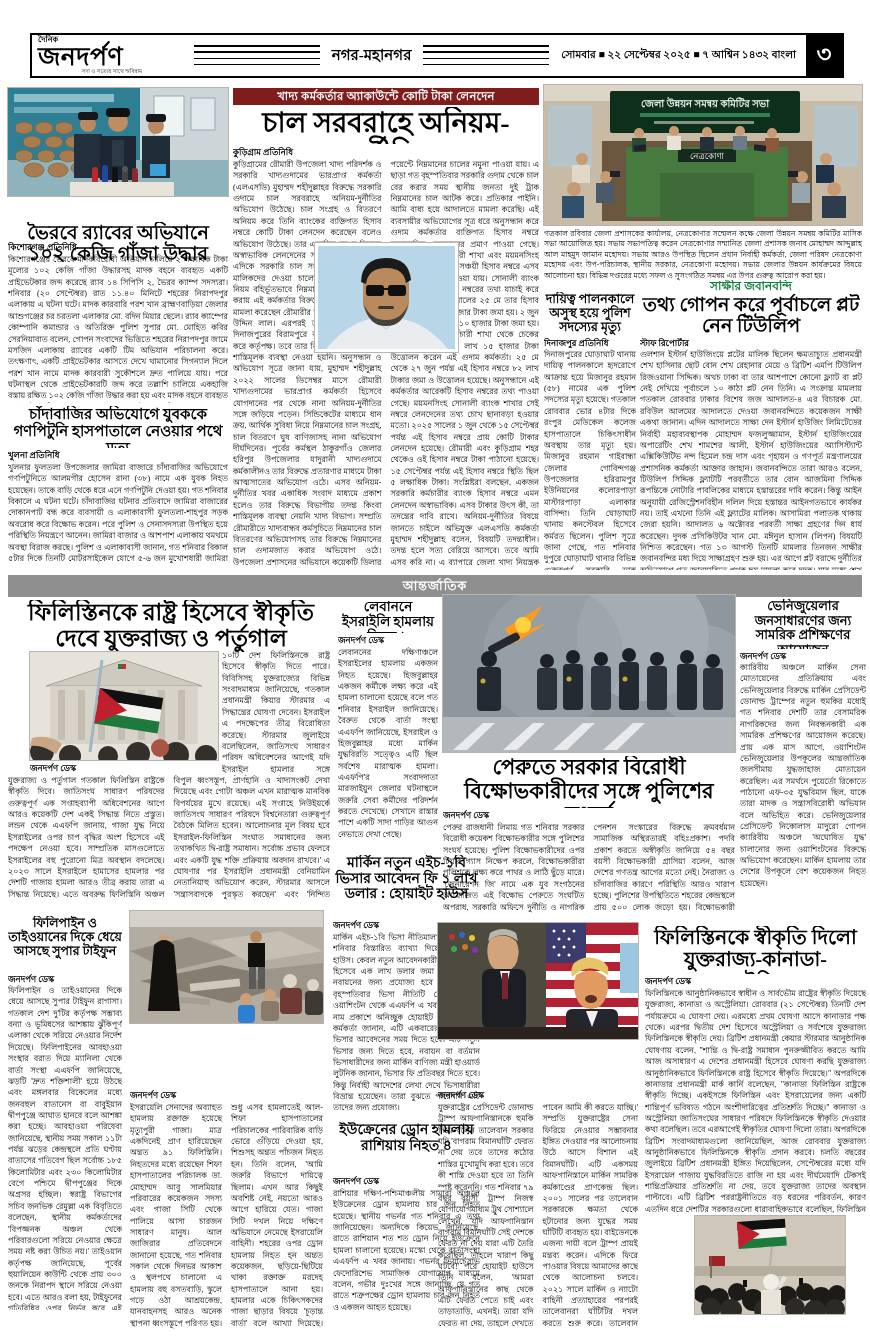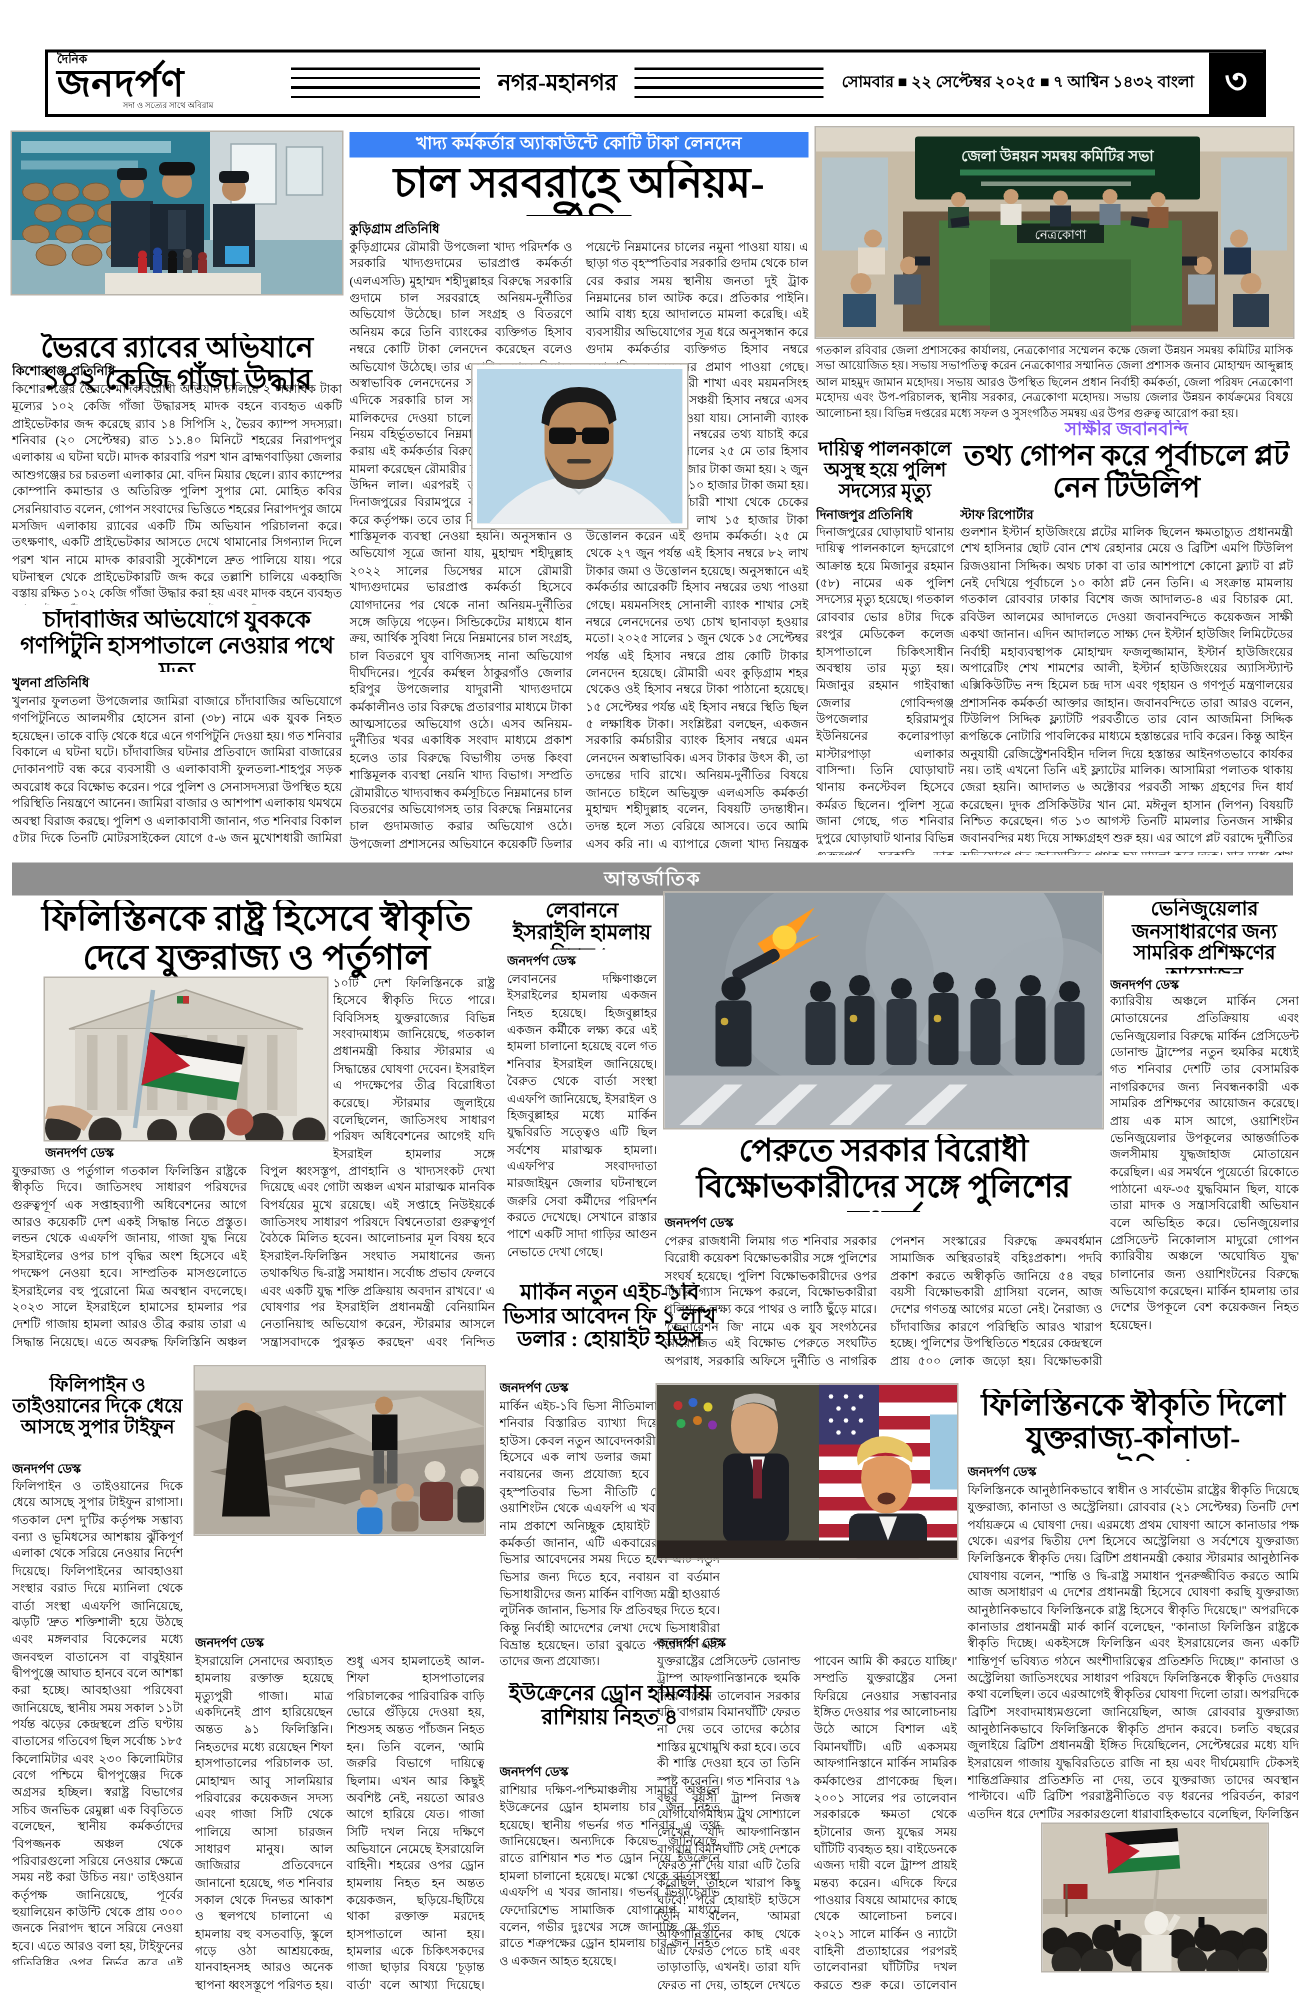--- a/index.html
+++ b/index.html
@@ -4,23 +4,23 @@
 <style>
   html,body{margin:0;padding:0;background:#fff;}
   .page{position:relative;width:870px;height:1337px;background:#fff;color:#000;
         font-family:"Liberation Serif",serif;overflow:hidden;}
   .abs{position:absolute;overflow:hidden;}
   .headline{font-weight:bold;text-align:center;line-height:1.12;letter-spacing:0;}
   .byline-wrap{font-size:8.5px;line-height:1.2;}
   .byline-wrap span{font-weight:bold;border-bottom:1px solid #a21caf;padding-bottom:1px;}
   .body{font-size:8px;line-height:1.42;text-align:justify;}
   .cols2{column-count:2;column-gap:9px;}
-  .kicker{background:#3b82f6;color:#fff;font-weight:bold;text-align:center;
+  .kicker{background:#7f1d1d;color:#fff;font-weight:bold;text-align:center;
           font-size:11.5px;line-height:17px;letter-spacing:.3px;}
-  .graykicker{color:#8b5cf6;font-weight:bold;text-align:center;font-size:12px;line-height:1.1;}
+  .graykicker{color:#15803d;font-weight:bold;text-align:center;font-size:12px;line-height:1.1;}
   .caption{font-size:7.6px;line-height:1.38;text-align:justify;}
   .photo{display:block;width:100%;height:100%;}
   .photo-frame{outline:1px solid #b9b4ab;background:#ddd;}
   
   .masthead{position:absolute;left:30px;top:33px;width:810px;height:41px;
             border:2px solid #000;display:flex;align-items:center;background:#fff;}
   .mh-logo{width:148px;padding-left:6px;position:relative;}
   .mh-daily{font-size:8px;font-weight:bold;line-height:1;}
   .mh-name{font-size:25px;font-weight:bold;line-height:1.0;letter-spacing:.5px;}
   .mh-tag{font-size:5.5px;color:#222;line-height:1;text-align:center;}

